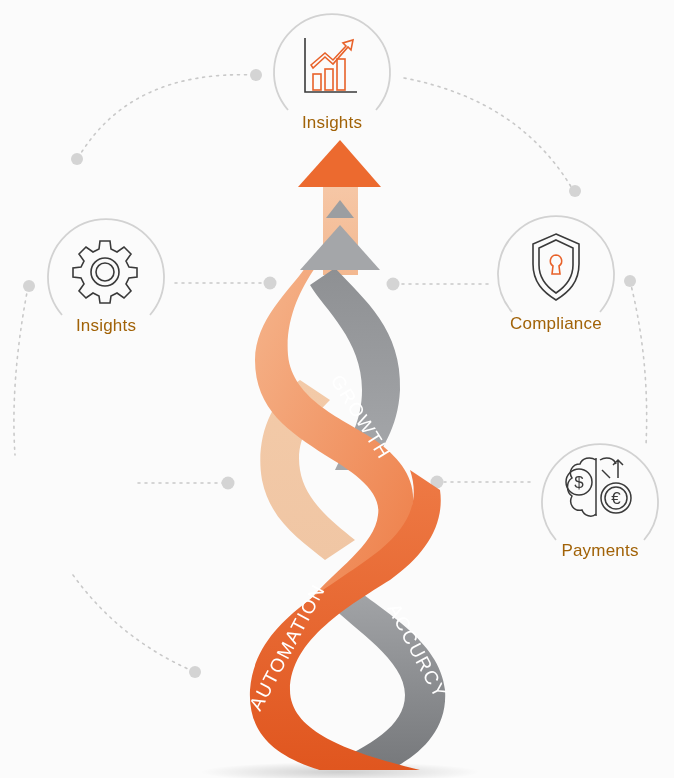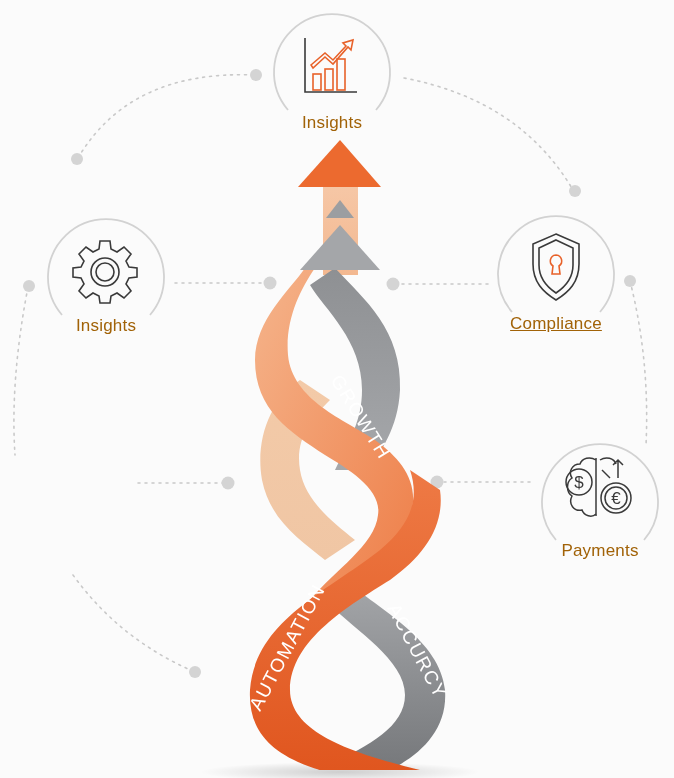--- a/index.html
+++ b/index.html
@@ -153,21 +153,21 @@
     <svg class="node-ring" viewBox="0 0 124 124">
       <path d="M18 100 A 58 58 0 1 1 106 100" fill="none" stroke="#d2d2d2" stroke-width="1.8"></path>
     </svg>
     <svg class="node-icon" style="left:33px; top:18px;" width="58" height="72" viewBox="0 0 58 72">
       <g fill="none" stroke="#3a3a3a" stroke-width="1.6">
         <path d="M29 4 L52 14 L52 34 C52 52 42 62 29 70 C16 62 6 52 6 34 L6 14 Z"></path>
         <path d="M29 10 L46 18 L46 35 C46 49 38 57 29 63 C20 57 12 49 12 35 L12 18 Z"></path>
       </g>
       <path d="M29 25 A6 6 0 0 1 32 36 L33 44 L25 44 L26 36 A6 6 0 0 1 29 25 Z" fill="none" stroke="#e8622a" stroke-width="1.6"></path>
     </svg>
-    <div class="node-label" style="top:102px;text-decoration:underline;">Compliance</div>
+    <div class="node-label" style="top:102px;">Compliance</div>
   </div>
 
 
   <div class="node" style="left:538px; top:440px;">
     <svg class="node-ring" viewBox="0 0 124 124">
       <path d="M18 100 A 58 58 0 1 1 106 100" fill="none" stroke="#d2d2d2" stroke-width="1.8"></path>
     </svg>
     <svg class="node-icon" style="left:20px; top:14px;" width="82" height="70" viewBox="0 0 82 70">
       <g fill="none" stroke="#3a3a3a" stroke-width="1.5">
         <path d="M38 4 L38 62"></path>

